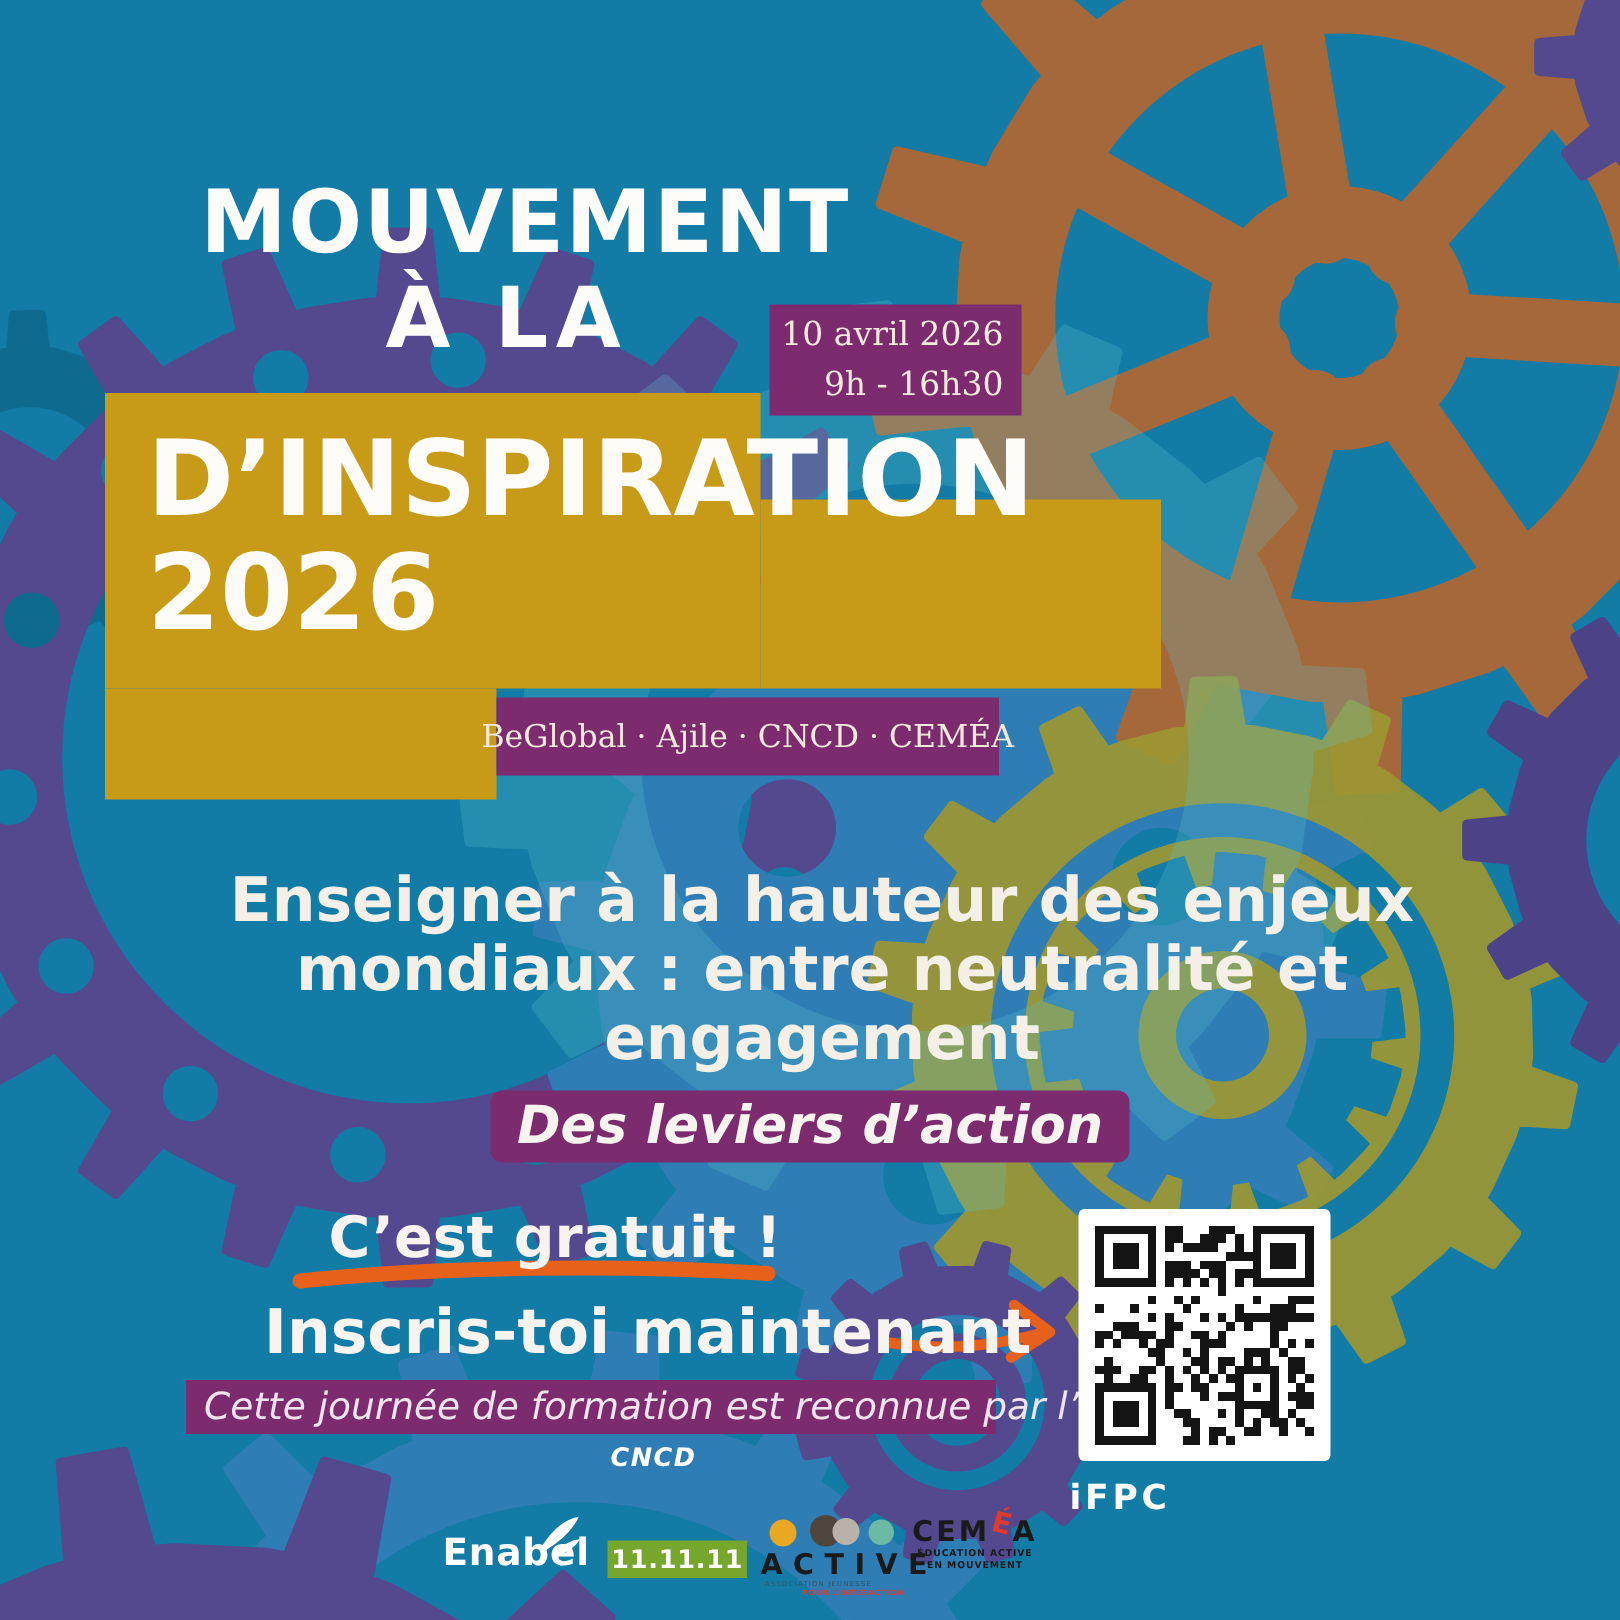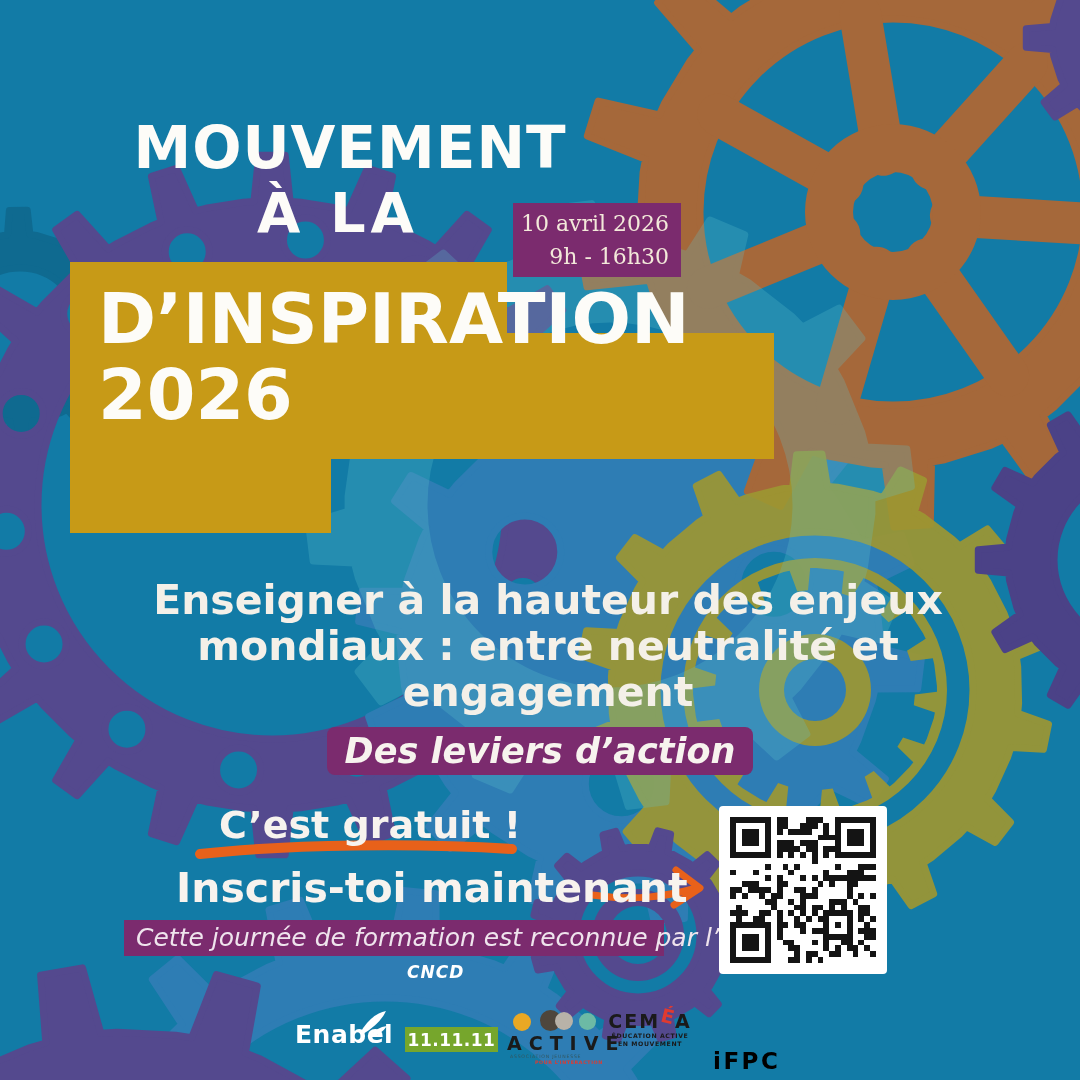--- a/index.html
+++ b/index.html
@@ -53,21 +53,21 @@
   .dot-dark{left:37px;top:2px;width:21px;height:21px;background:var(--ajile-dark,#4E463C);}
   .dot-gray{left:52px;top:4px;width:18px;height:18px;background:var(--ajile-gray,#B8B2A8);}
   .dot-teal{left:76px;top:5px;width:17px;height:17px;background:var(--ajile-teal,#6CBAA5);}
   .ajile-letters{position:absolute;left:4px;top:24px;color:#1A1A1A;font-weight:bold;font-size:19px;letter-spacing:7px;white-space:nowrap;}
   .ajile-sub1{position:absolute;left:7px;top:46px;color:#33565E;font-size:4.6px;letter-spacing:0.8px;white-space:nowrap;}
   .ajile-sub2{position:absolute;left:32px;top:52px;color:var(--cemea-red,#C23B2E);font-weight:bold;font-size:4.8px;letter-spacing:0.6px;white-space:nowrap;}
   .cemea{left:600px;top:1010px;width:100px;text-align:center;}
   .cemea-letters{position:relative;color:#1A1A1A;font-weight:bold;font-size:19px;letter-spacing:2px;white-space:nowrap;}
   .cemea-accent{color:var(--cemea-red,#E03A30);display:inline-block;transform:rotate(14deg) translateY(-5px);}
   .cemea-sub{color:#1A1A1A;font-weight:bold;font-size:6.2px;letter-spacing:0.6px;line-height:8px;white-space:nowrap;}
-  .ifpc{left:713px;top:1048px;font-size:23px;font-weight:bold;letter-spacing:2.5px;color:#000000;}
+  .ifpc{left:713px;top:986px;font-size:23px;font-weight:bold;letter-spacing:2.5px;color:#ffffff;}
 </style>
 </head>
 <body>
 
 <div class="poster">
 
   <svg id="bg-svg" width="1080" height="1080" viewBox="0 0 1080 1080">
       <path d="M113.4,338.5L112.5,344.9L135.0,354.3L129.8,371.3L105.9,366.3L103.0,372.1L89.4,391.4L84.9,396.0L97.6,416.9L83.4,427.5L67.0,409.4L61.2,412.5L38.9,420.1L32.5,421.2L30.6,445.5L12.8,445.8L10.1,421.5L3.7,420.6L-18.8,413.6L-24.6,410.7L-40.5,429.3L-55.1,419.0L-42.9,397.8L-47.6,393.3L-61.7,374.4L-64.7,368.7L-88.5,374.4L-94.2,357.5L-72.0,347.5L-73.1,341.1L-73.4,317.5L-72.5,311.1L-95.0,301.7L-89.8,284.7L-65.9,289.7L-63.0,283.9L-49.4,264.6L-44.9,260.0L-57.6,239.1L-43.4,228.5L-27.0,246.6L-21.2,243.5L1.1,235.9L7.5,234.8L9.4,210.5L27.2,210.2L29.9,234.5L36.3,235.4L58.8,242.4L64.6,245.3L80.5,226.7L95.1,237.0L82.9,258.2L87.6,262.7L101.7,281.6L104.7,287.3L128.5,281.6L134.2,298.5L112.0,308.5L113.1,314.9ZM80,328 A60,60 0 1 0 -40,328 A60,60 0 1 0 80,328 Z" fill="#0F6A90" fill-rule="evenodd" stroke="#0F6A90" stroke-width="7" stroke-linejoin="round"></path>
       <path d="M574.7,476.4L575.5,486.9L621.8,491.8L621.8,518.2L575.5,523.1L574.7,533.6L568.7,571.3L566.2,581.5L608.7,600.5L600.6,625.6L555.0,616.0L551.0,625.7L533.7,659.7L528.2,668.7L562.7,699.9L547.2,721.3L506.8,698.0L500.0,706.0L473.0,733.0L465.0,739.8L488.3,780.2L466.9,795.7L435.7,761.2L426.7,766.7L392.7,784.0L383.0,788.0L392.6,833.6L367.5,841.7L348.5,799.2L338.3,801.7L300.6,807.7L290.1,808.5L285.2,854.8L258.8,854.8L253.9,808.5L243.4,807.7L205.7,801.7L195.5,799.2L176.5,841.7L151.4,833.6L161.0,788.0L151.3,784.0L117.3,766.7L108.3,761.2L77.1,795.7L55.7,780.2L79.0,739.8L71.0,733.0L44.0,706.0L37.2,698.0L-3.2,721.3L-18.7,699.9L15.8,668.7L10.3,659.7L-7.0,625.7L-11.0,616.0L-56.6,625.6L-64.7,600.5L-22.2,581.5L-24.7,571.3L-30.7,533.6L-31.5,523.1L-77.8,518.2L-77.8,491.8L-31.5,486.9L-30.7,476.4L-24.7,438.7L-22.2,428.5L-64.7,409.5L-56.6,384.4L-11.0,394.0L-7.0,384.3L10.3,350.3L15.8,341.3L-18.7,310.1L-3.2,288.7L37.2,312.0L44.0,304.0L71.0,277.0L79.0,270.2L55.7,229.8L77.1,214.3L108.3,248.8L117.3,243.3L151.3,226.0L161.0,222.0L151.4,176.4L176.5,168.3L195.5,210.8L205.7,208.3L243.4,202.3L253.9,201.5L258.8,155.2L285.2,155.2L290.1,201.5L300.6,202.3L338.3,208.3L348.5,210.8L367.5,168.3L392.6,176.4L383.0,222.0L392.7,226.0L426.7,243.3L435.7,248.8L466.9,214.3L488.3,229.8L465.0,270.2L473.0,277.0L500.0,304.0L506.8,312.0L547.2,288.7L562.7,310.1L528.2,341.3L533.7,350.3L551.0,384.3L555.0,394.0L600.6,384.4L608.7,409.5L566.2,428.5L568.7,438.7ZM506,505 A234,234 0 1 0 38,505 A234,234 0 1 0 506,505 ZM544.8125143302502,596.5537145906055 A22,22 0 1 0 500.8125143302502,596.5537145906055 A22,22 0 1 0 544.8125143302502,596.5537145906055 ZM480.2505990752111,696.3105181220441 A22,22 0 1 0 436.2505990752111,696.3105181220441 A22,22 0 1 0 480.2505990752111,696.3105181220441 ZM378.7994684596304,758.1759272698812 A22,22 0 1 0 334.7994684596304,758.1759272698812 A22,22 0 1 0 378.7994684596304,758.1759272698812 ZM260.5527631183892,769.8967390229359 A22,22 0 1 0 216.55276311838915,769.8967390229359 A22,22 0 1 0 260.5527631183892,769.8967390229359 ZM148.93069324499163,729.1515028671931 A22,22 0 1 0 104.93069324499163,729.1515028671931 A22,22 0 1 0 148.93069324499163,729.1515028671931 ZM66.04137873271355,644.0103125308258 A22,22 0 1 0 22.041378732713554,644.0103125308258 A22,22 0 1 0 66.04137873271355,644.0103125308258 ZM28.302064891441546,531.336424948126 A22,22 0 1 0 -15.697935108558454,531.336424948126 A22,22 0 1 0 28.302064891441546,531.336424948126 ZM43.18748566974983,413.4462854093945 A22,22 0 1 0 -0.812514330250167,413.4462854093945 A22,22 0 1 0 43.18748566974983,413.4462854093945 ZM107.74940092478886,313.6894818779559 A22,22 0 1 0 63.74940092478886,313.6894818779559 A22,22 0 1 0 107.74940092478886,313.6894818779559 ZM209.2005315403694,251.82407273011893 A22,22 0 1 0 165.2005315403694,251.82407273011893 A22,22 0 1 0 209.2005315403694,251.82407273011893 ZM327.4472368816107,240.1032609770641 A22,22 0 1 0 283.4472368816107,240.1032609770641 A22,22 0 1 0 327.4472368816107,240.1032609770641 ZM439.06930675500826,280.84849713280676 A22,22 0 1 0 395.06930675500826,280.84849713280676 A22,22 0 1 0 439.06930675500826,280.84849713280676 ZM521.9586212672864,365.9896874691741 A22,22 0 1 0 477.9586212672864,365.9896874691741 A22,22 0 1 0 521.9586212672864,365.9896874691741 ZM559.6979351085585,478.6635750518738 A22,22 0 1 0 515.6979351085585,478.6635750518738 A22,22 0 1 0 559.6979351085585,478.6635750518738 Z" fill="#54498E" fill-rule="evenodd" stroke="#54498E" stroke-width="7" stroke-linejoin="round"></path>
       <path d="M880.0,636.5L879.9,648.3L921.4,658.6L917.7,688.8L875.0,688.9L872.3,700.5L857.7,741.0L852.5,751.6L885.4,778.9L869.1,804.5L830.5,786.0L823.0,795.2L792.4,825.4L783.0,832.7L800.9,871.6L775.0,887.6L748.2,854.2L737.5,859.3L696.8,873.2L685.2,875.7L684.4,918.5L654.2,921.6L644.6,880.0L632.7,879.9L590.0,874.7L578.5,872.0L559.2,910.2L530.6,899.9L540.0,858.2L529.4,853.0L493.1,829.8L483.9,822.3L450.0,848.4L428.7,826.7L455.3,793.2L447.9,783.9L425.3,747.3L420.3,736.6L378.4,745.3L368.6,716.6L407.1,697.9L404.5,686.3L400.0,643.5L400.1,631.7L358.6,621.4L362.3,591.2L405.0,591.1L407.7,579.5L422.3,539.0L427.5,528.4L394.6,501.1L410.9,475.5L449.5,494.0L457.0,484.8L487.6,454.6L497.0,447.3L479.1,408.4L505.0,392.4L531.8,425.8L542.5,420.7L583.2,406.8L594.8,404.3L595.6,361.5L625.8,358.4L635.4,400.0L647.3,400.1L690.0,405.3L701.5,408.0L720.8,369.8L749.4,380.1L740.0,421.8L750.6,427.0L786.9,450.2L796.1,457.7L830.0,431.6L851.3,453.3L824.7,486.8L832.1,496.1L854.7,532.7L859.7,543.4L901.6,534.7L911.4,563.4L872.9,582.1L875.5,593.7ZM657.3175483271489,783.791397515608 A36,36 0 1 0 585.3175483271489,783.791397515608 A36,36 0 1 0 657.3175483271489,783.791397515608 ZM560.8142227422424,551.924823488532 A36,36 0 1 0 488.81422274224235,551.924823488532 A36,36 0 1 0 560.8142227422424,551.924823488532 ZM809.8682289306087,584.2837789958601 A36,36 0 1 0 737.8682289306087,584.2837789958601 A36,36 0 1 0 809.8682289306087,584.2837789958601 Z" fill="#2E7DB4" fill-rule="evenodd" stroke="#2E7DB4" stroke-width="7" stroke-linejoin="round"></path>
@@ -106,20 +106,21 @@
   <div class="layer date-badge">
     <div>10 avril 2026</div>
     <div>9h - 16h30</div>
   </div>
 
   <div class="layer title">
     <div>D’INSPIRATION</div>
     <div>2026</div>
   </div>
 
+  <div class="layer organizers">BeGlobal · Ajile · CNCD · CEMÉA</div>
 
   <div class="layer subtitle">
     <div>Enseigner à la hauteur des enjeux</div>
     <div>mondiaux : entre neutralité et</div>
     <div>engagement</div>
   </div>
 
   <div class="layer leviers">Des leviers d’action</div>
 
   <div class="layer inscris">Inscris-toi maintenant</div>

